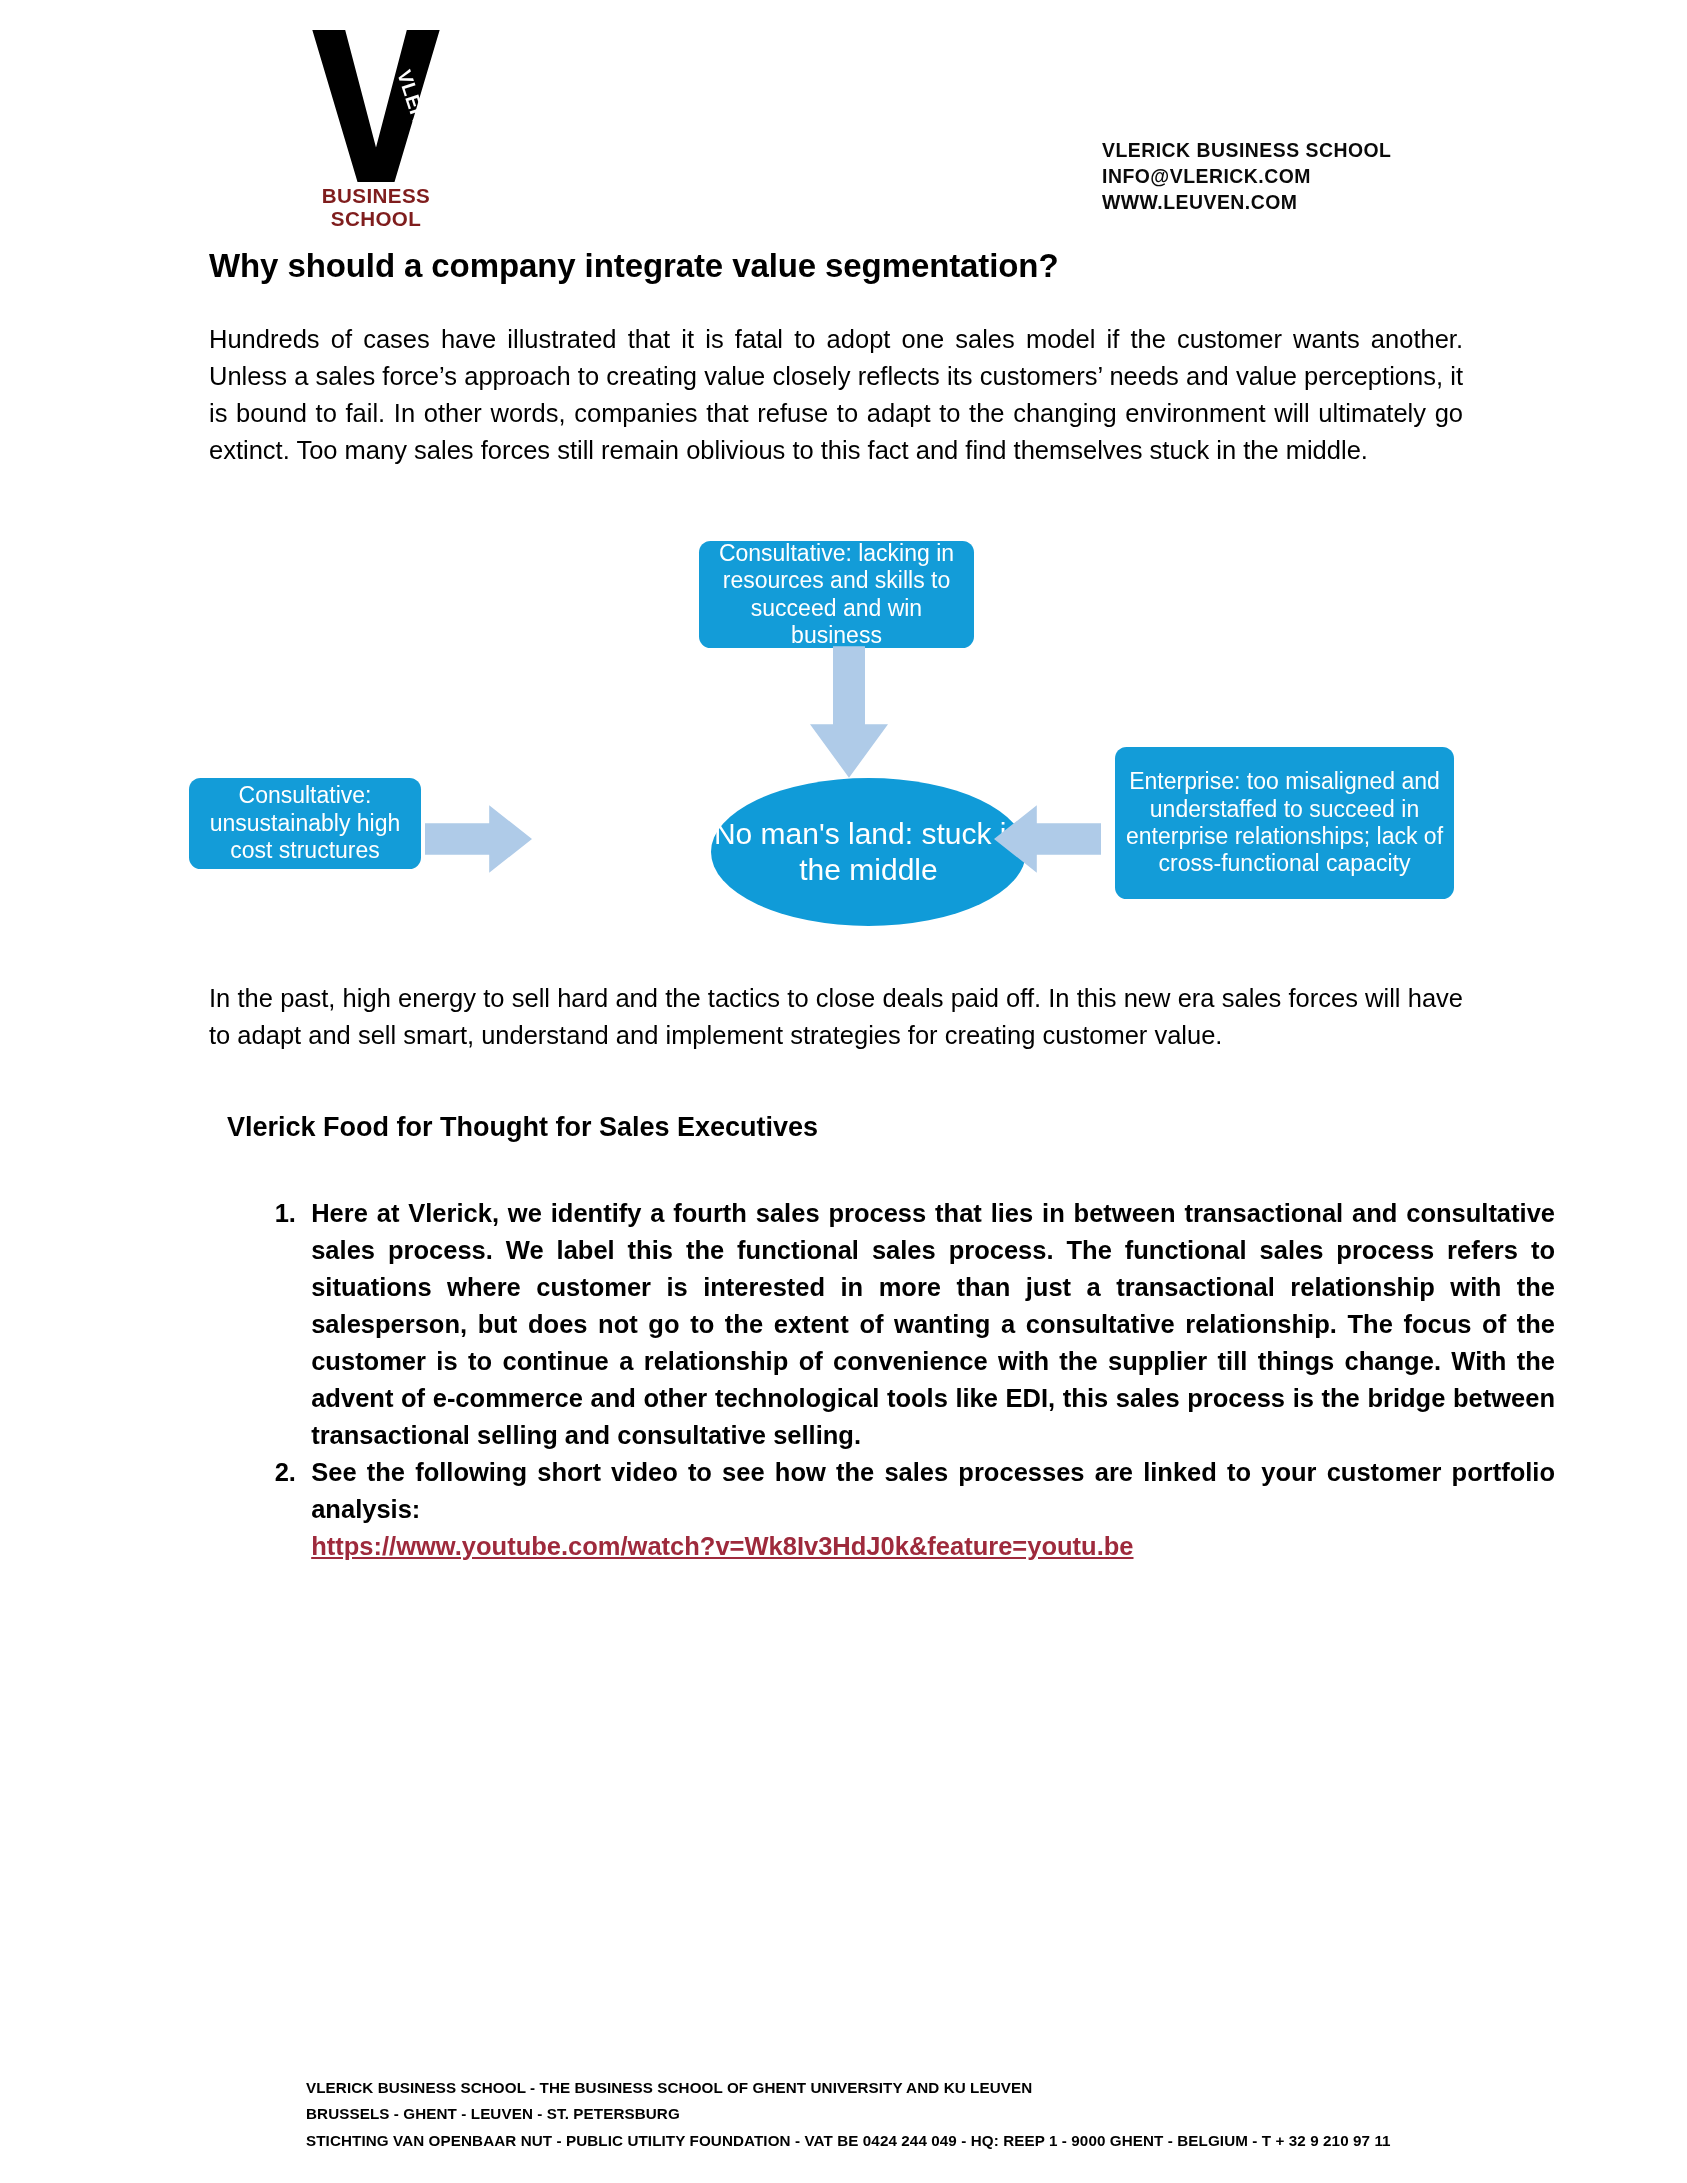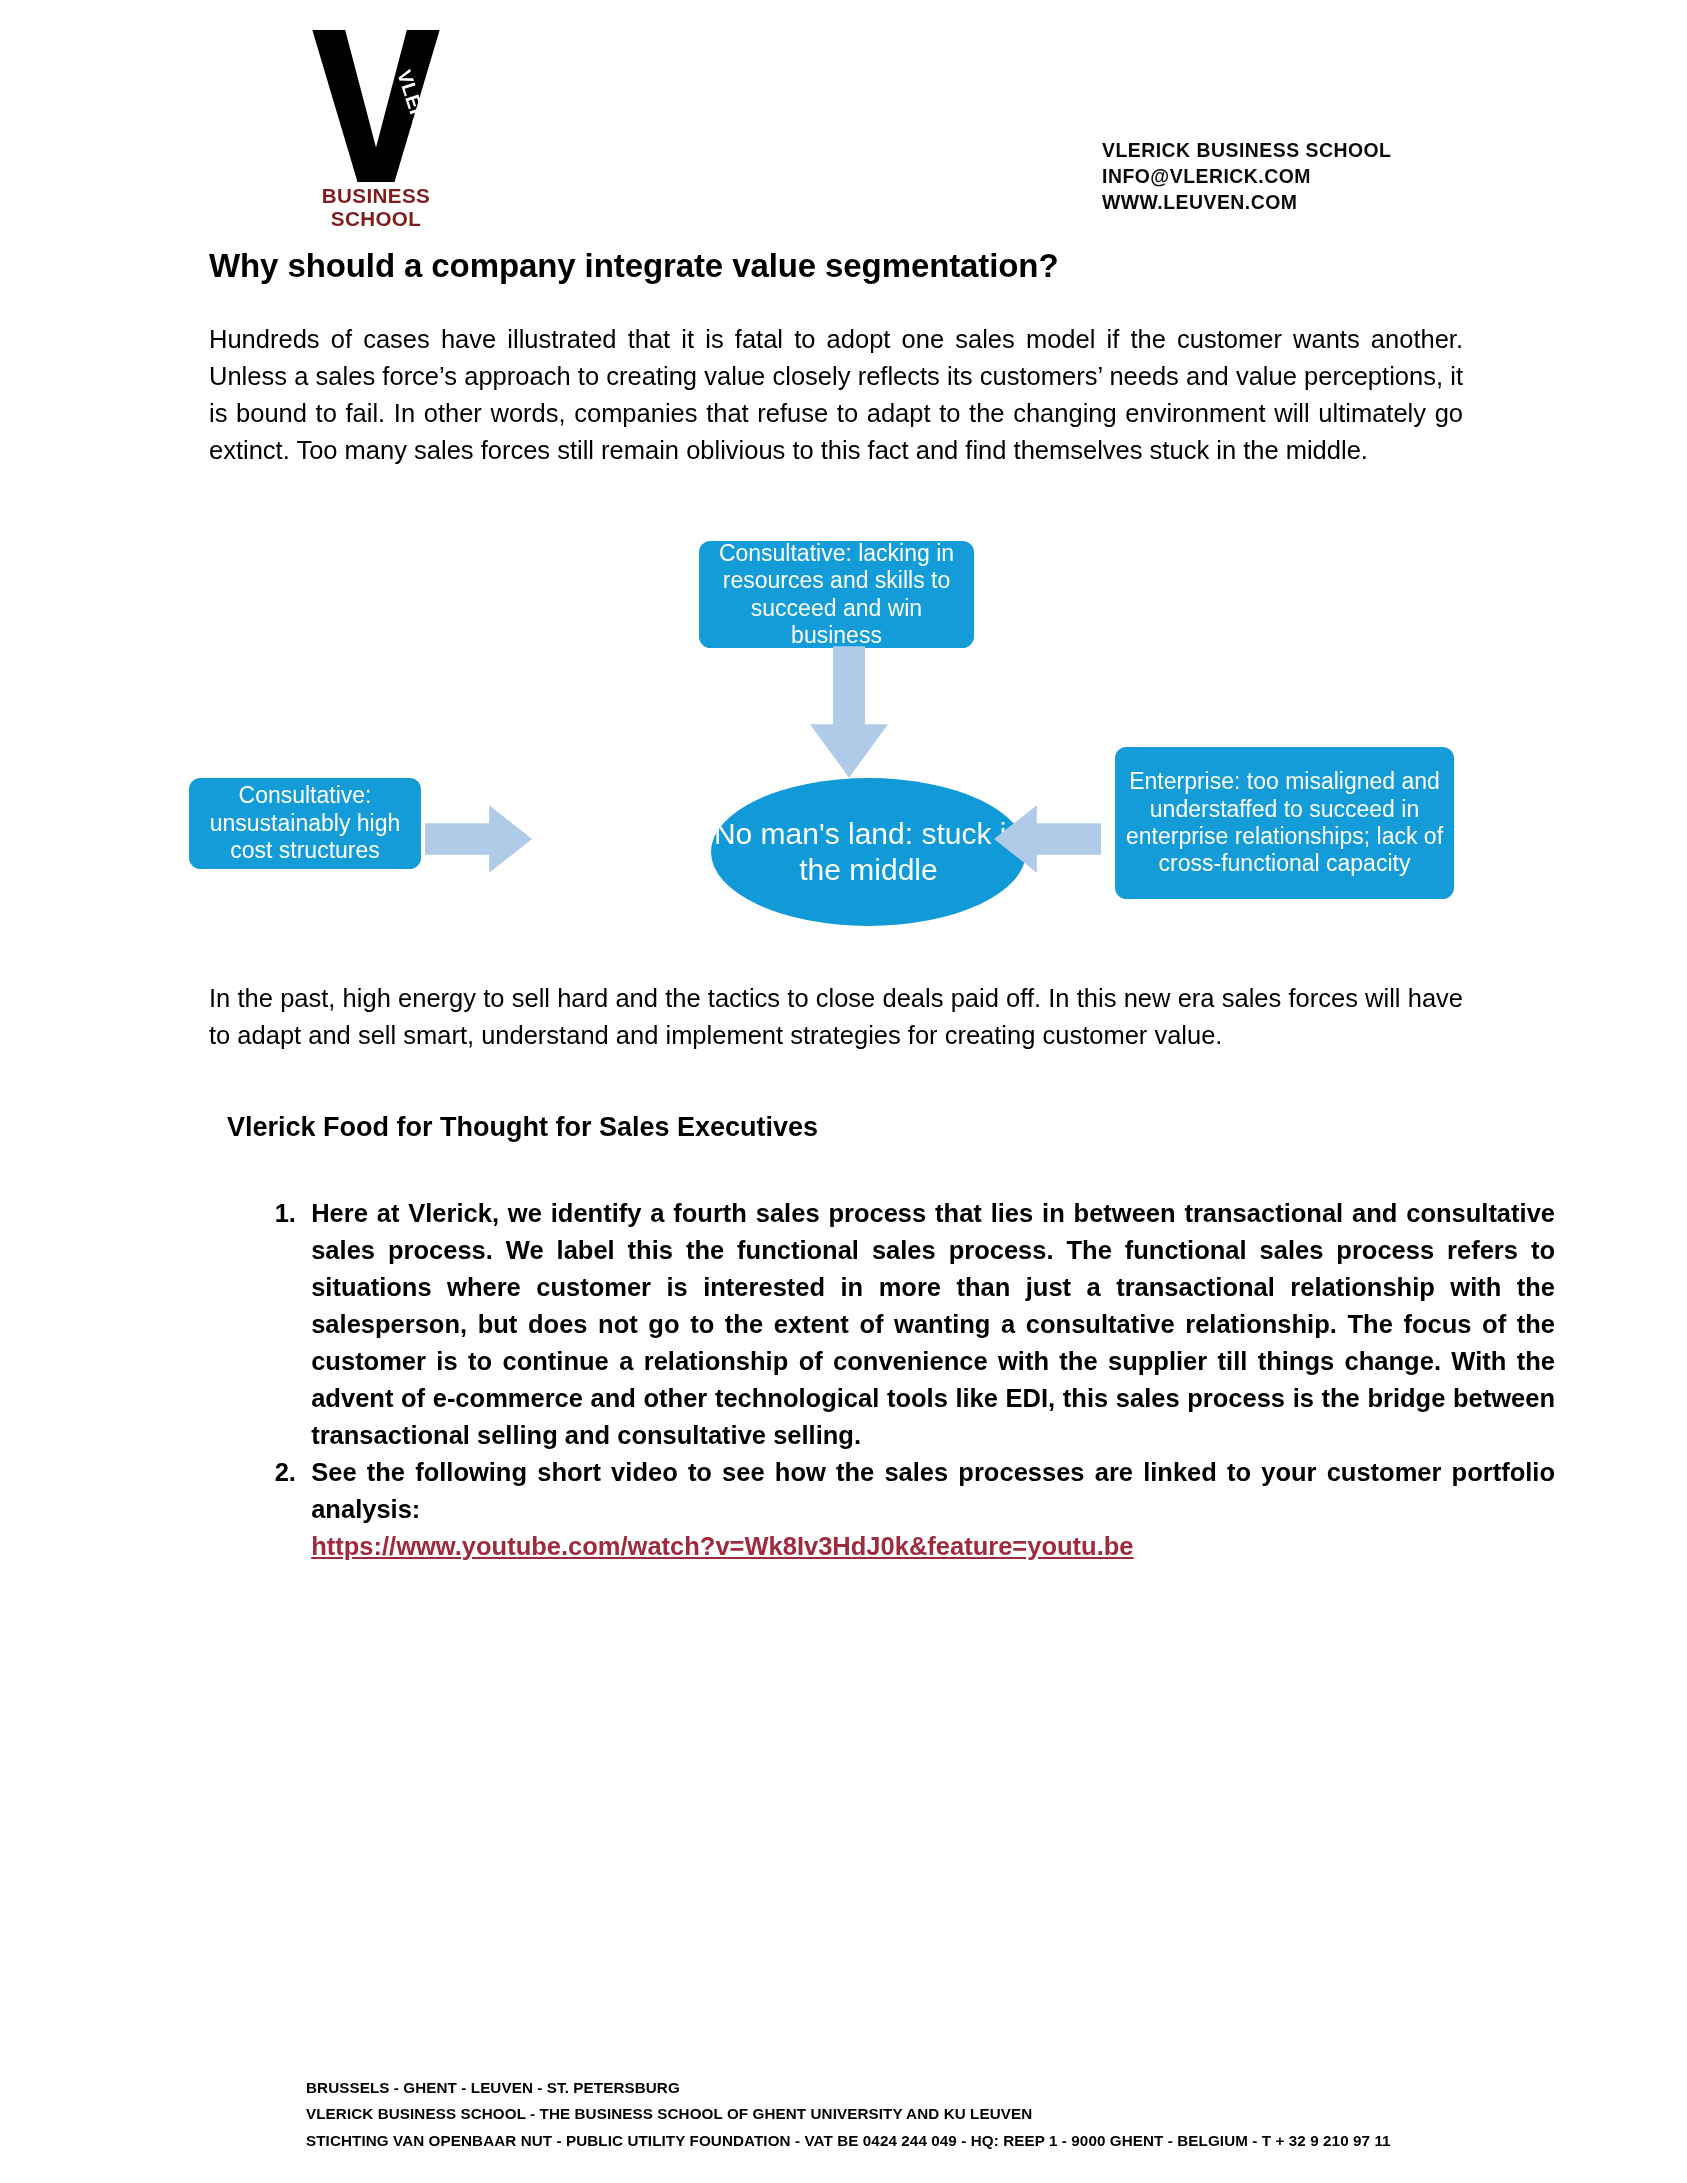--- a/index.html
+++ b/index.html
@@ -266,17 +266,17 @@
 
 <ol class="numbered">
   <li>Here at Vlerick, we identify a fourth sales process that lies in between transactional and consultative sales process. We label this the functional sales process. The functional sales process refers to situations where customer is interested in more than just a transactional relationship with the salesperson, but does not go to the extent of wanting a consultative relationship. The focus of the customer is to continue a relationship of convenience with the supplier till things change. With the advent of e-commerce and other technological tools like EDI, this sales process is the bridge between transactional selling and consultative selling.</li>
   <li>
     <span>See the following short video to see how the sales processes are linked to your customer portfolio analysis:</span><br>
     <a class="doc-link" href="#">https://www.youtube.com/watch?v=Wk8Iv3HdJ0k&amp;feature=youtu.be</a>
   </li>
 </ol>
 
 <div class="footer">
+  <div>VLERICK BUSINESS SCHOOL - THE BUSINESS SCHOOL OF GHENT UNIVERSITY AND KU LEUVEN</div>
   <div>BRUSSELS - GHENT - LEUVEN - ST. PETERSBURG</div>
-  <div>VLERICK BUSINESS SCHOOL - THE BUSINESS SCHOOL OF GHENT UNIVERSITY AND KU LEUVEN</div>
   <div>STICHTING VAN OPENBAAR NUT - PUBLIC UTILITY FOUNDATION - VAT BE 0424 244 049 - HQ: REEP 1 - 9000 GHENT - BELGIUM - T + 32 9 210 97 11</div>
 </div>
 
 
 </body></html>

